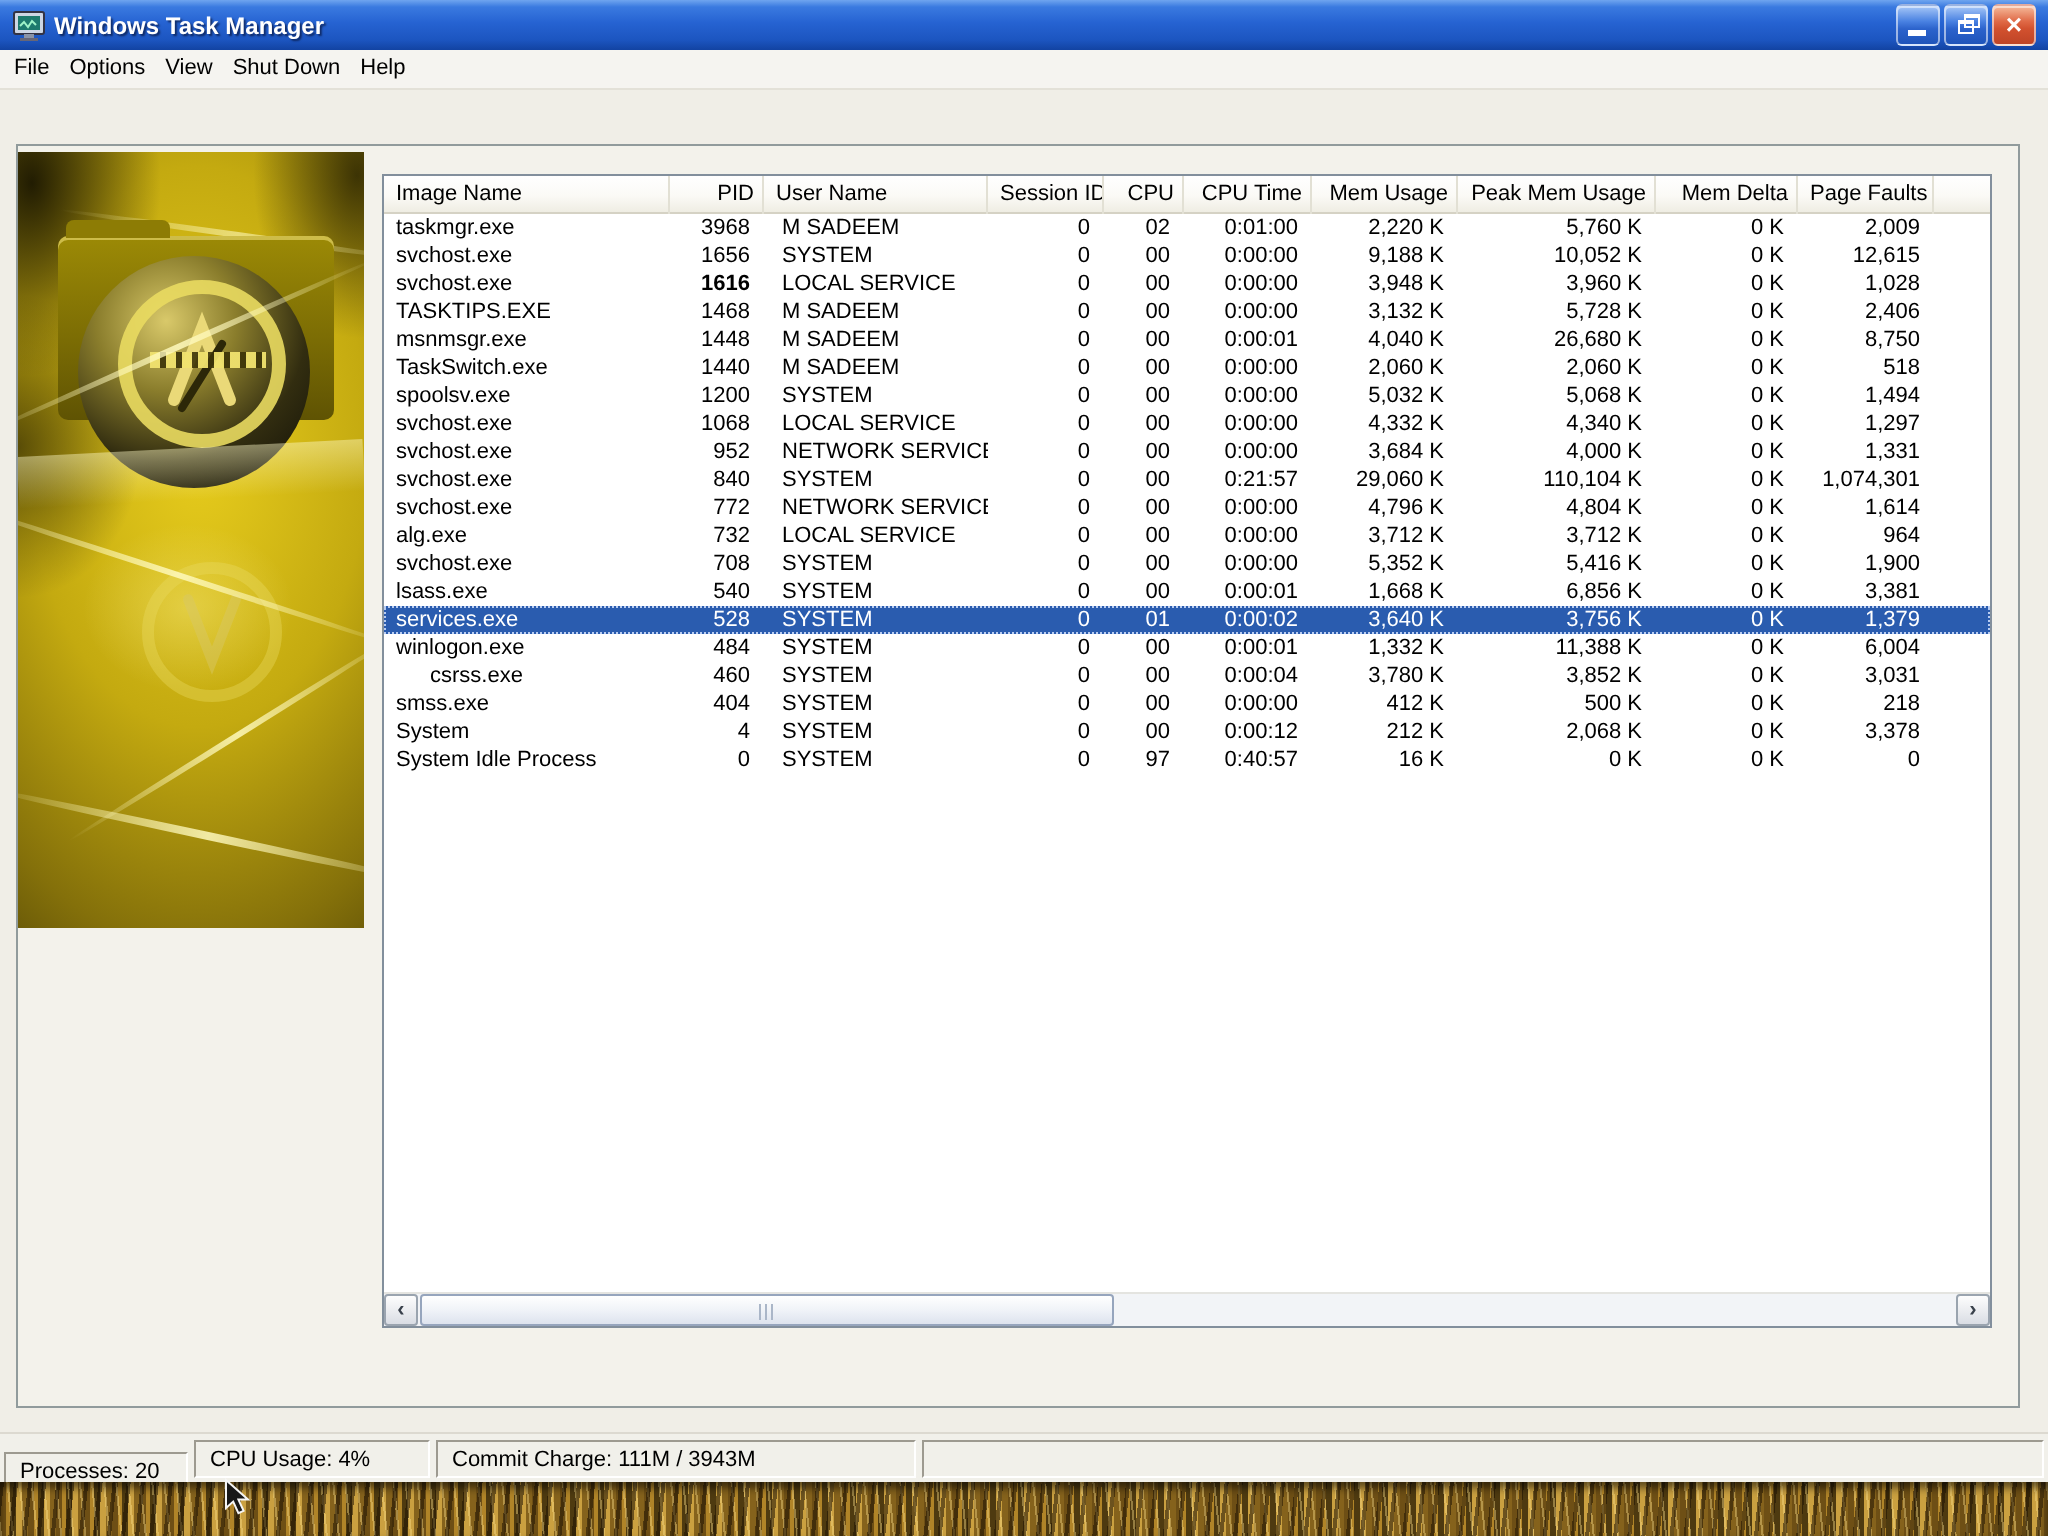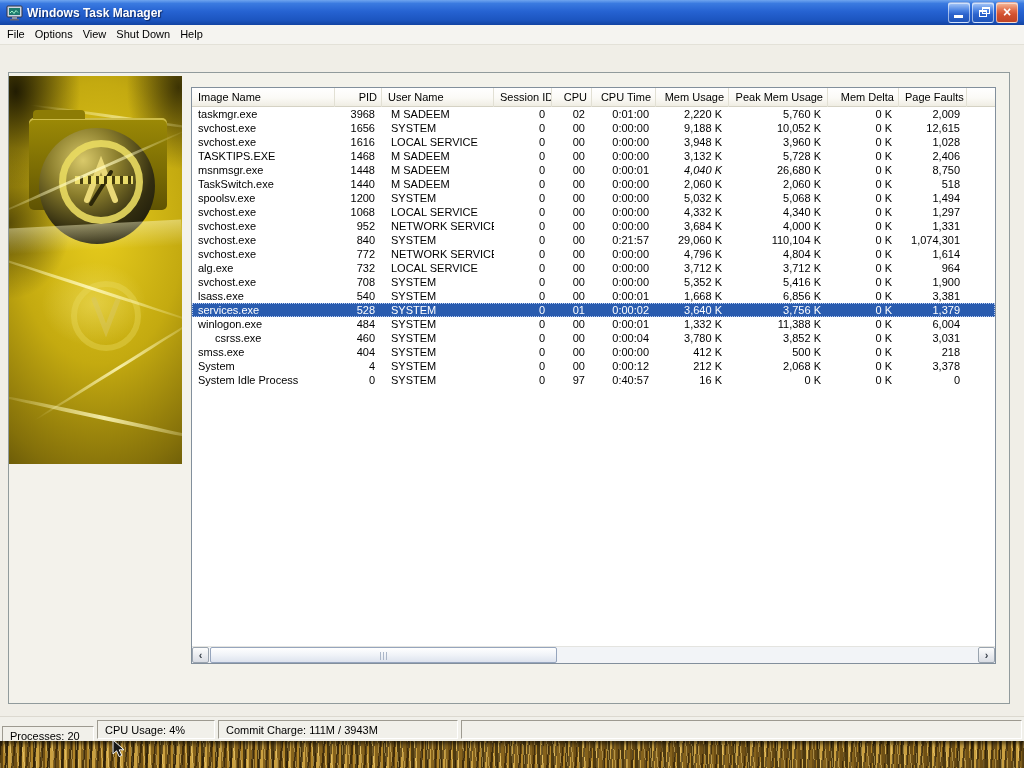--- a/index.html
+++ b/index.html
@@ -235,21 +235,21 @@
                 <div class="cell c3" style="width: 58px; text-align: right;">0</div>
                 <div class="cell c4" style="width: 40px; text-align: right;">00</div>
                 <div class="cell c5" style="width: 64px; text-align: right;">0:00:00</div>
                 <div class="cell c6" style="width: 73px; text-align: right;">9,188 K</div>
                 <div class="cell c7" style="width: 99px; text-align: right;">10,052 K</div>
                 <div class="cell c8" style="width: 71px; text-align: right;">0 K</div>
                 <div class="cell c9" style="width: 68px; text-align: right;">12,615</div>
               </div>
               <div class="prow">
                 <div class="cell c0 al" style="width: 143px; text-align: left;">svchost.exe</div>
-                <div class="cell c1" style="width: 47px; text-align: right;">1616</div>
+                <div class="cell c1" style="width: 47px; text-align: right; font-weight: bold;">1616</div>
                 <div class="cell c2 al" style="width: 112px; text-align: left;">LOCAL SERVICE</div>
                 <div class="cell c3" style="width: 58px; text-align: right;">0</div>
                 <div class="cell c4" style="width: 40px; text-align: right;">00</div>
                 <div class="cell c5" style="width: 64px; text-align: right;">0:00:00</div>
                 <div class="cell c6" style="width: 73px; text-align: right;">3,948 K</div>
                 <div class="cell c7" style="width: 99px; text-align: right;">3,960 K</div>
                 <div class="cell c8" style="width: 71px; text-align: right;">0 K</div>
                 <div class="cell c9" style="width: 68px; text-align: right;">1,028</div>
               </div>
               <div class="prow">
@@ -264,21 +264,21 @@
                 <div class="cell c8" style="width: 71px; text-align: right;">0 K</div>
                 <div class="cell c9" style="width: 68px; text-align: right;">2,406</div>
               </div>
               <div class="prow">
                 <div class="cell c0 al" style="width: 143px; text-align: left;">msnmsgr.exe</div>
                 <div class="cell c1" style="width: 47px; text-align: right;">1448</div>
                 <div class="cell c2 al" style="width: 112px; text-align: left;">M SADEEM</div>
                 <div class="cell c3" style="width: 58px; text-align: right;">0</div>
                 <div class="cell c4" style="width: 40px; text-align: right;">00</div>
                 <div class="cell c5" style="width: 64px; text-align: right;">0:00:01</div>
-                <div class="cell c6" style="width: 73px; text-align: right; font-style: italic;">4,040 K</div>
+                <div class="cell c6" style="width: 73px; text-align: right;">4,040 K</div>
                 <div class="cell c7" style="width: 99px; text-align: right;">26,680 K</div>
                 <div class="cell c8" style="width: 71px; text-align: right;">0 K</div>
                 <div class="cell c9" style="width: 68px; text-align: right;">8,750</div>
               </div>
               <div class="prow">
                 <div class="cell c0 al" style="width: 143px; text-align: left;">TaskSwitch.exe</div>
                 <div class="cell c1" style="width: 47px; text-align: right;">1440</div>
                 <div class="cell c2 al" style="width: 112px; text-align: left;">M SADEEM</div>
                 <div class="cell c3" style="width: 58px; text-align: right;">0</div>
                 <div class="cell c4" style="width: 40px; text-align: right;">00</div>

